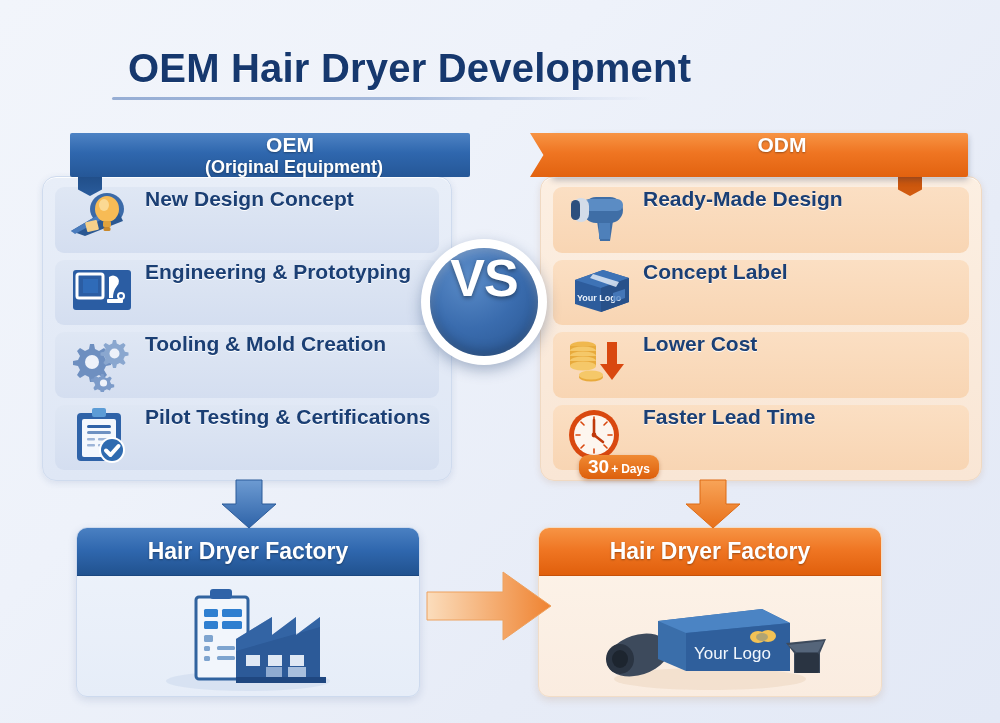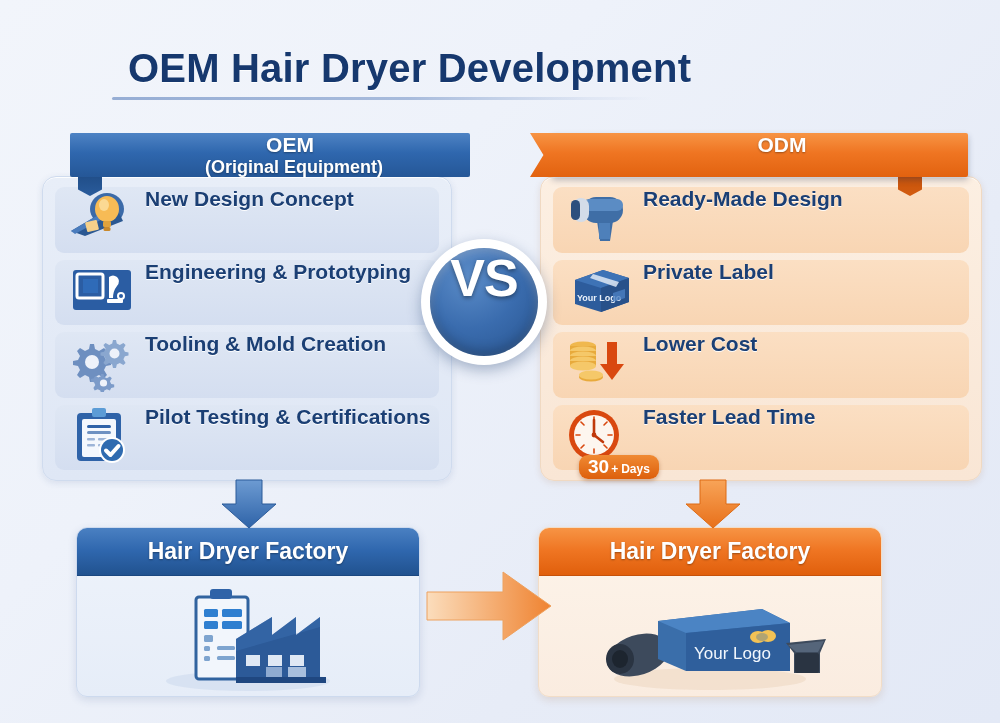--- a/index.html
+++ b/index.html
@@ -269,21 +269,21 @@
         <span class="ico">
           <svg viewBox="0 0 76 60">
             <path d="M12 20 L40 10 L66 18 L66 42 L38 52 L12 44 Z" fill="#2d5c9c"></path>
             <path d="M12 20 L40 10 L66 18 L38 28 Z" fill="#3e73b6"></path>
             <path d="M38 28 L66 18 L66 42 L38 52 Z" fill="#28518a"></path>
             <path d="M30 14 L56 22 L53 27 L27 18 Z" fill="#dfe9f5" opacity=".85"></path>
             <text x="14" y="41" font-family="Liberation Sans, sans-serif" font-size="9" fill="#eaf1fa" font-weight="bold">Your Logo</text>
             <path d="M50 33 L62 29 L62 38 L50 42 Z" fill="#4b7fc2" opacity=".8"></path>
           </svg>
         </span>
-        <span class="row-label">Private Label</span>
+        <span class="row-label">Concept Label</span>
       </div>
 
       <div class="row row-odm">
         <span class="ico">
           <svg viewBox="0 0 76 60">
             <g>
               <ellipse cx="20" cy="14" rx="13" ry="4.5" fill="#f0b84e"></ellipse>
               <rect x="7" y="14" width="26" height="5" fill="#e8aa3c"></rect>
               <ellipse cx="20" cy="19" rx="13" ry="4.5" fill="#f5c869"></ellipse>
               <rect x="7" y="19" width="26" height="5" fill="#e8aa3c"></rect>

